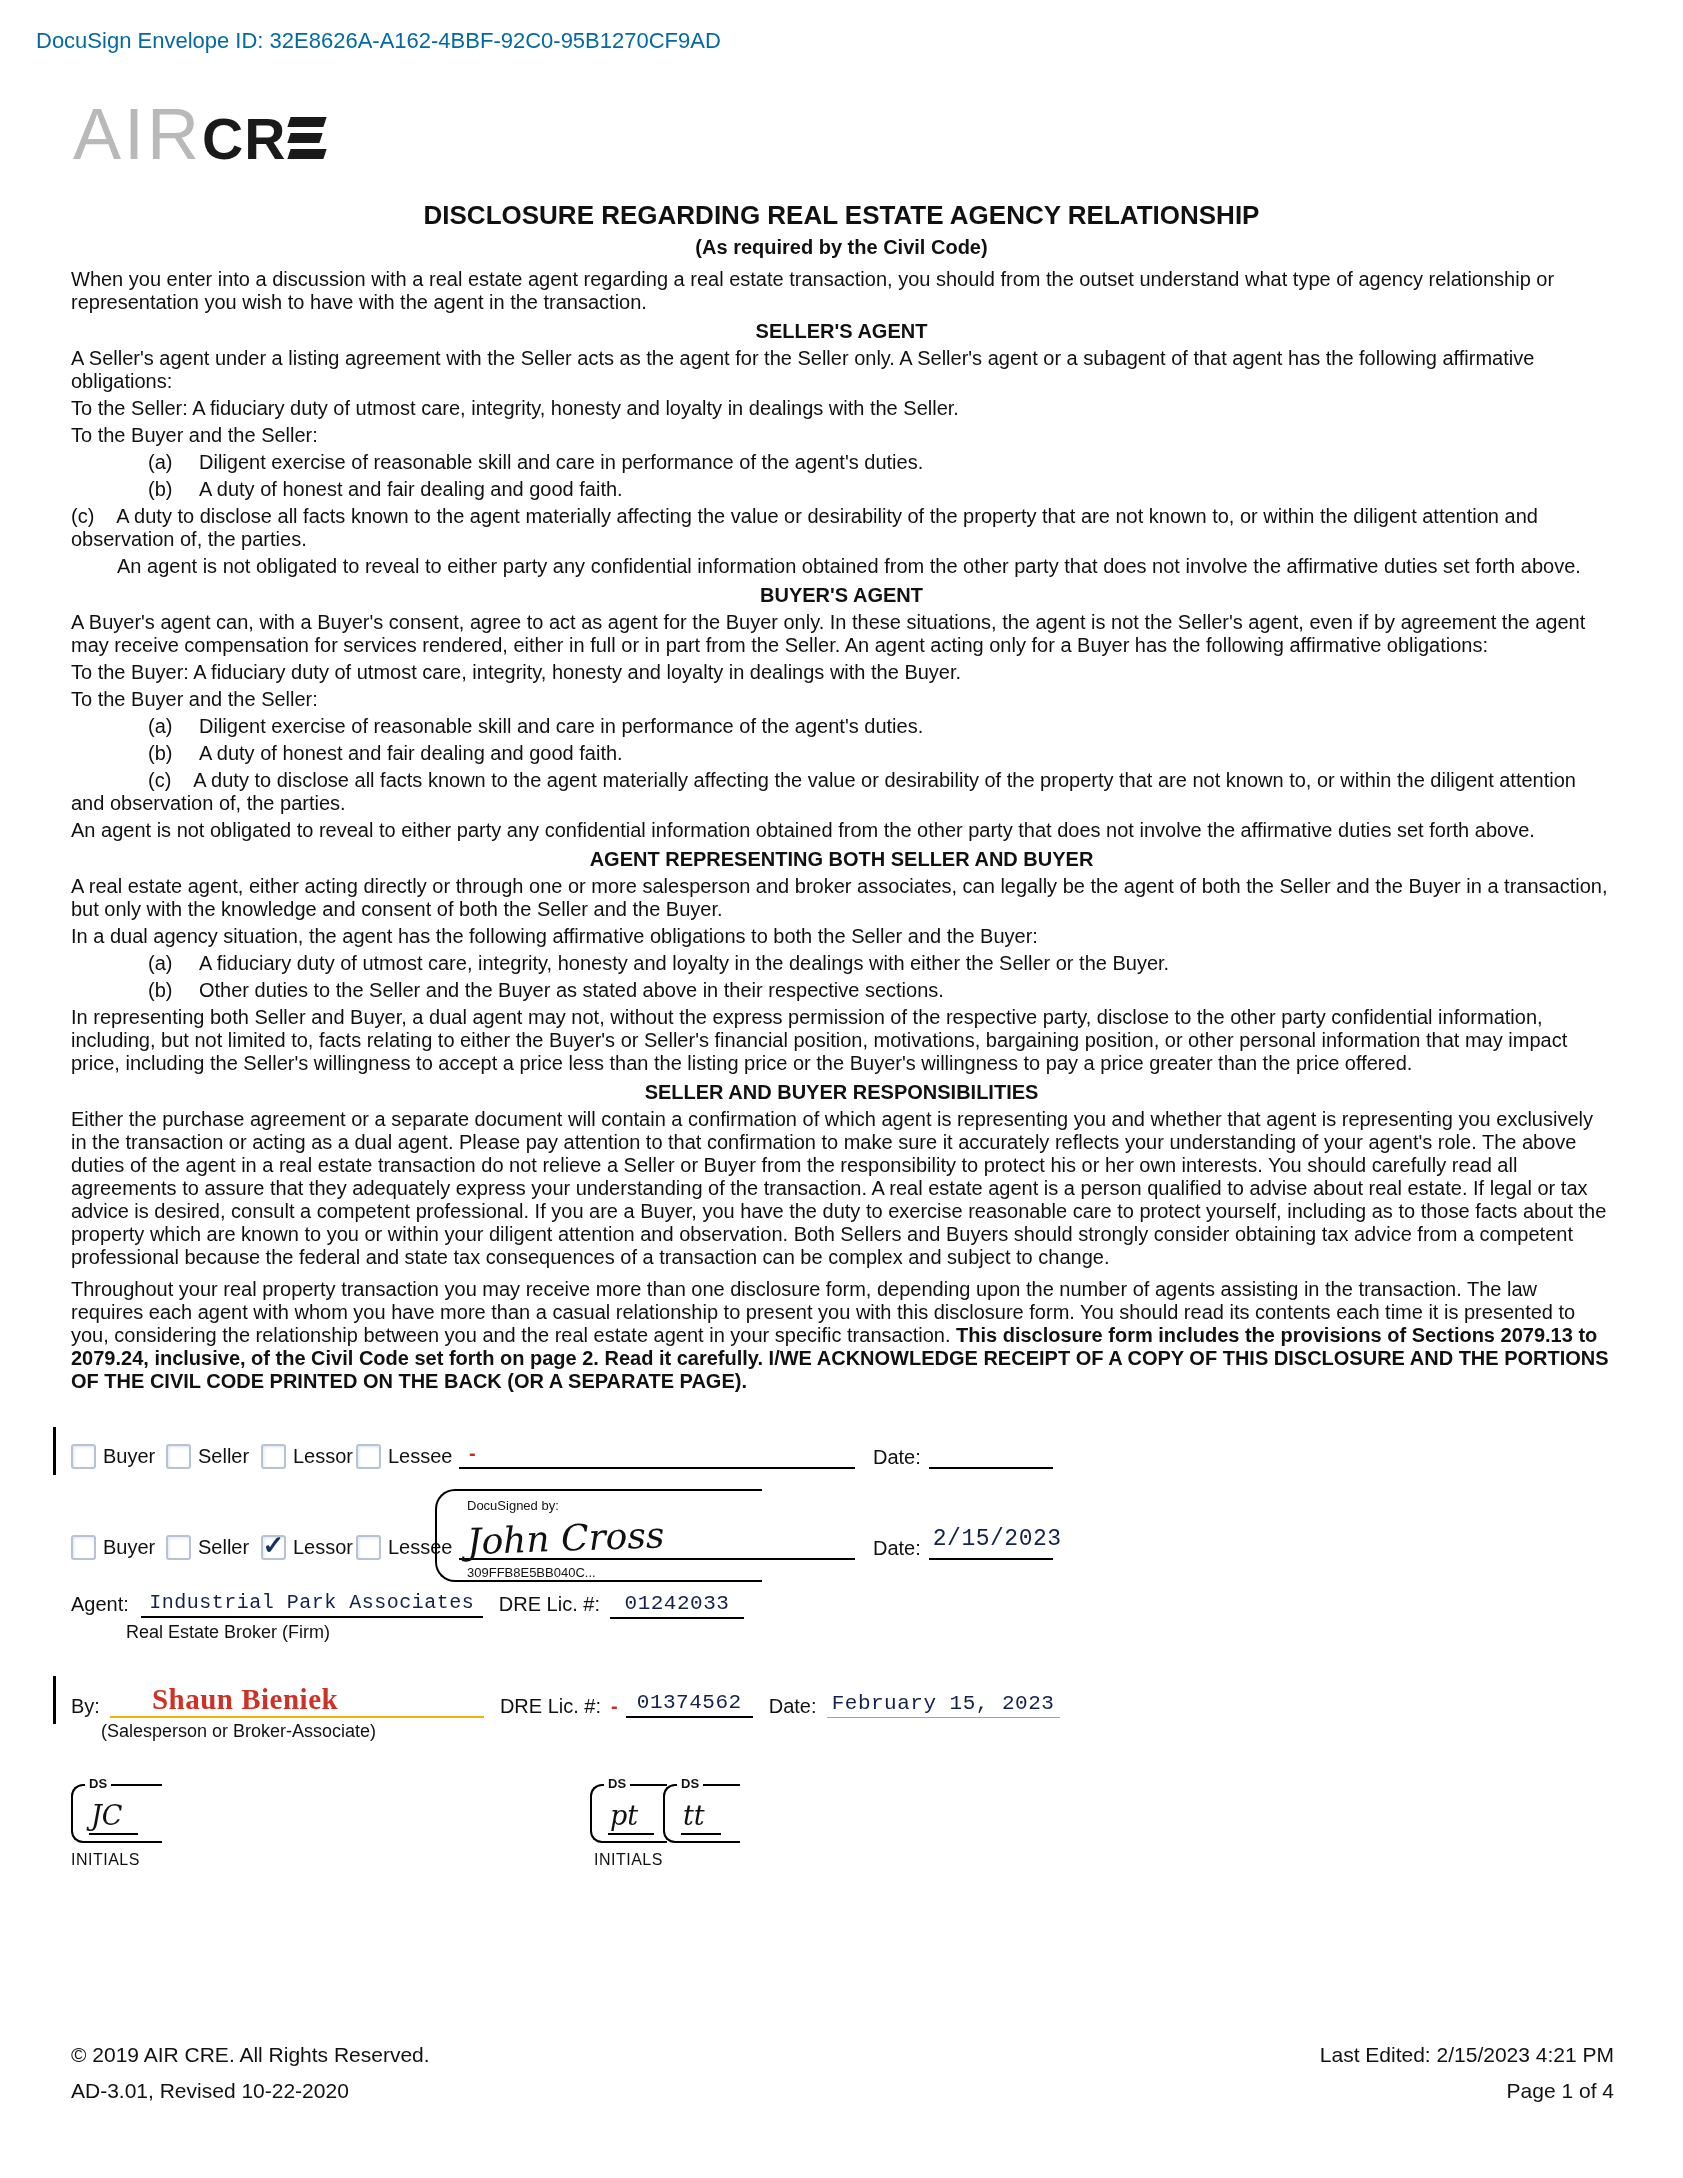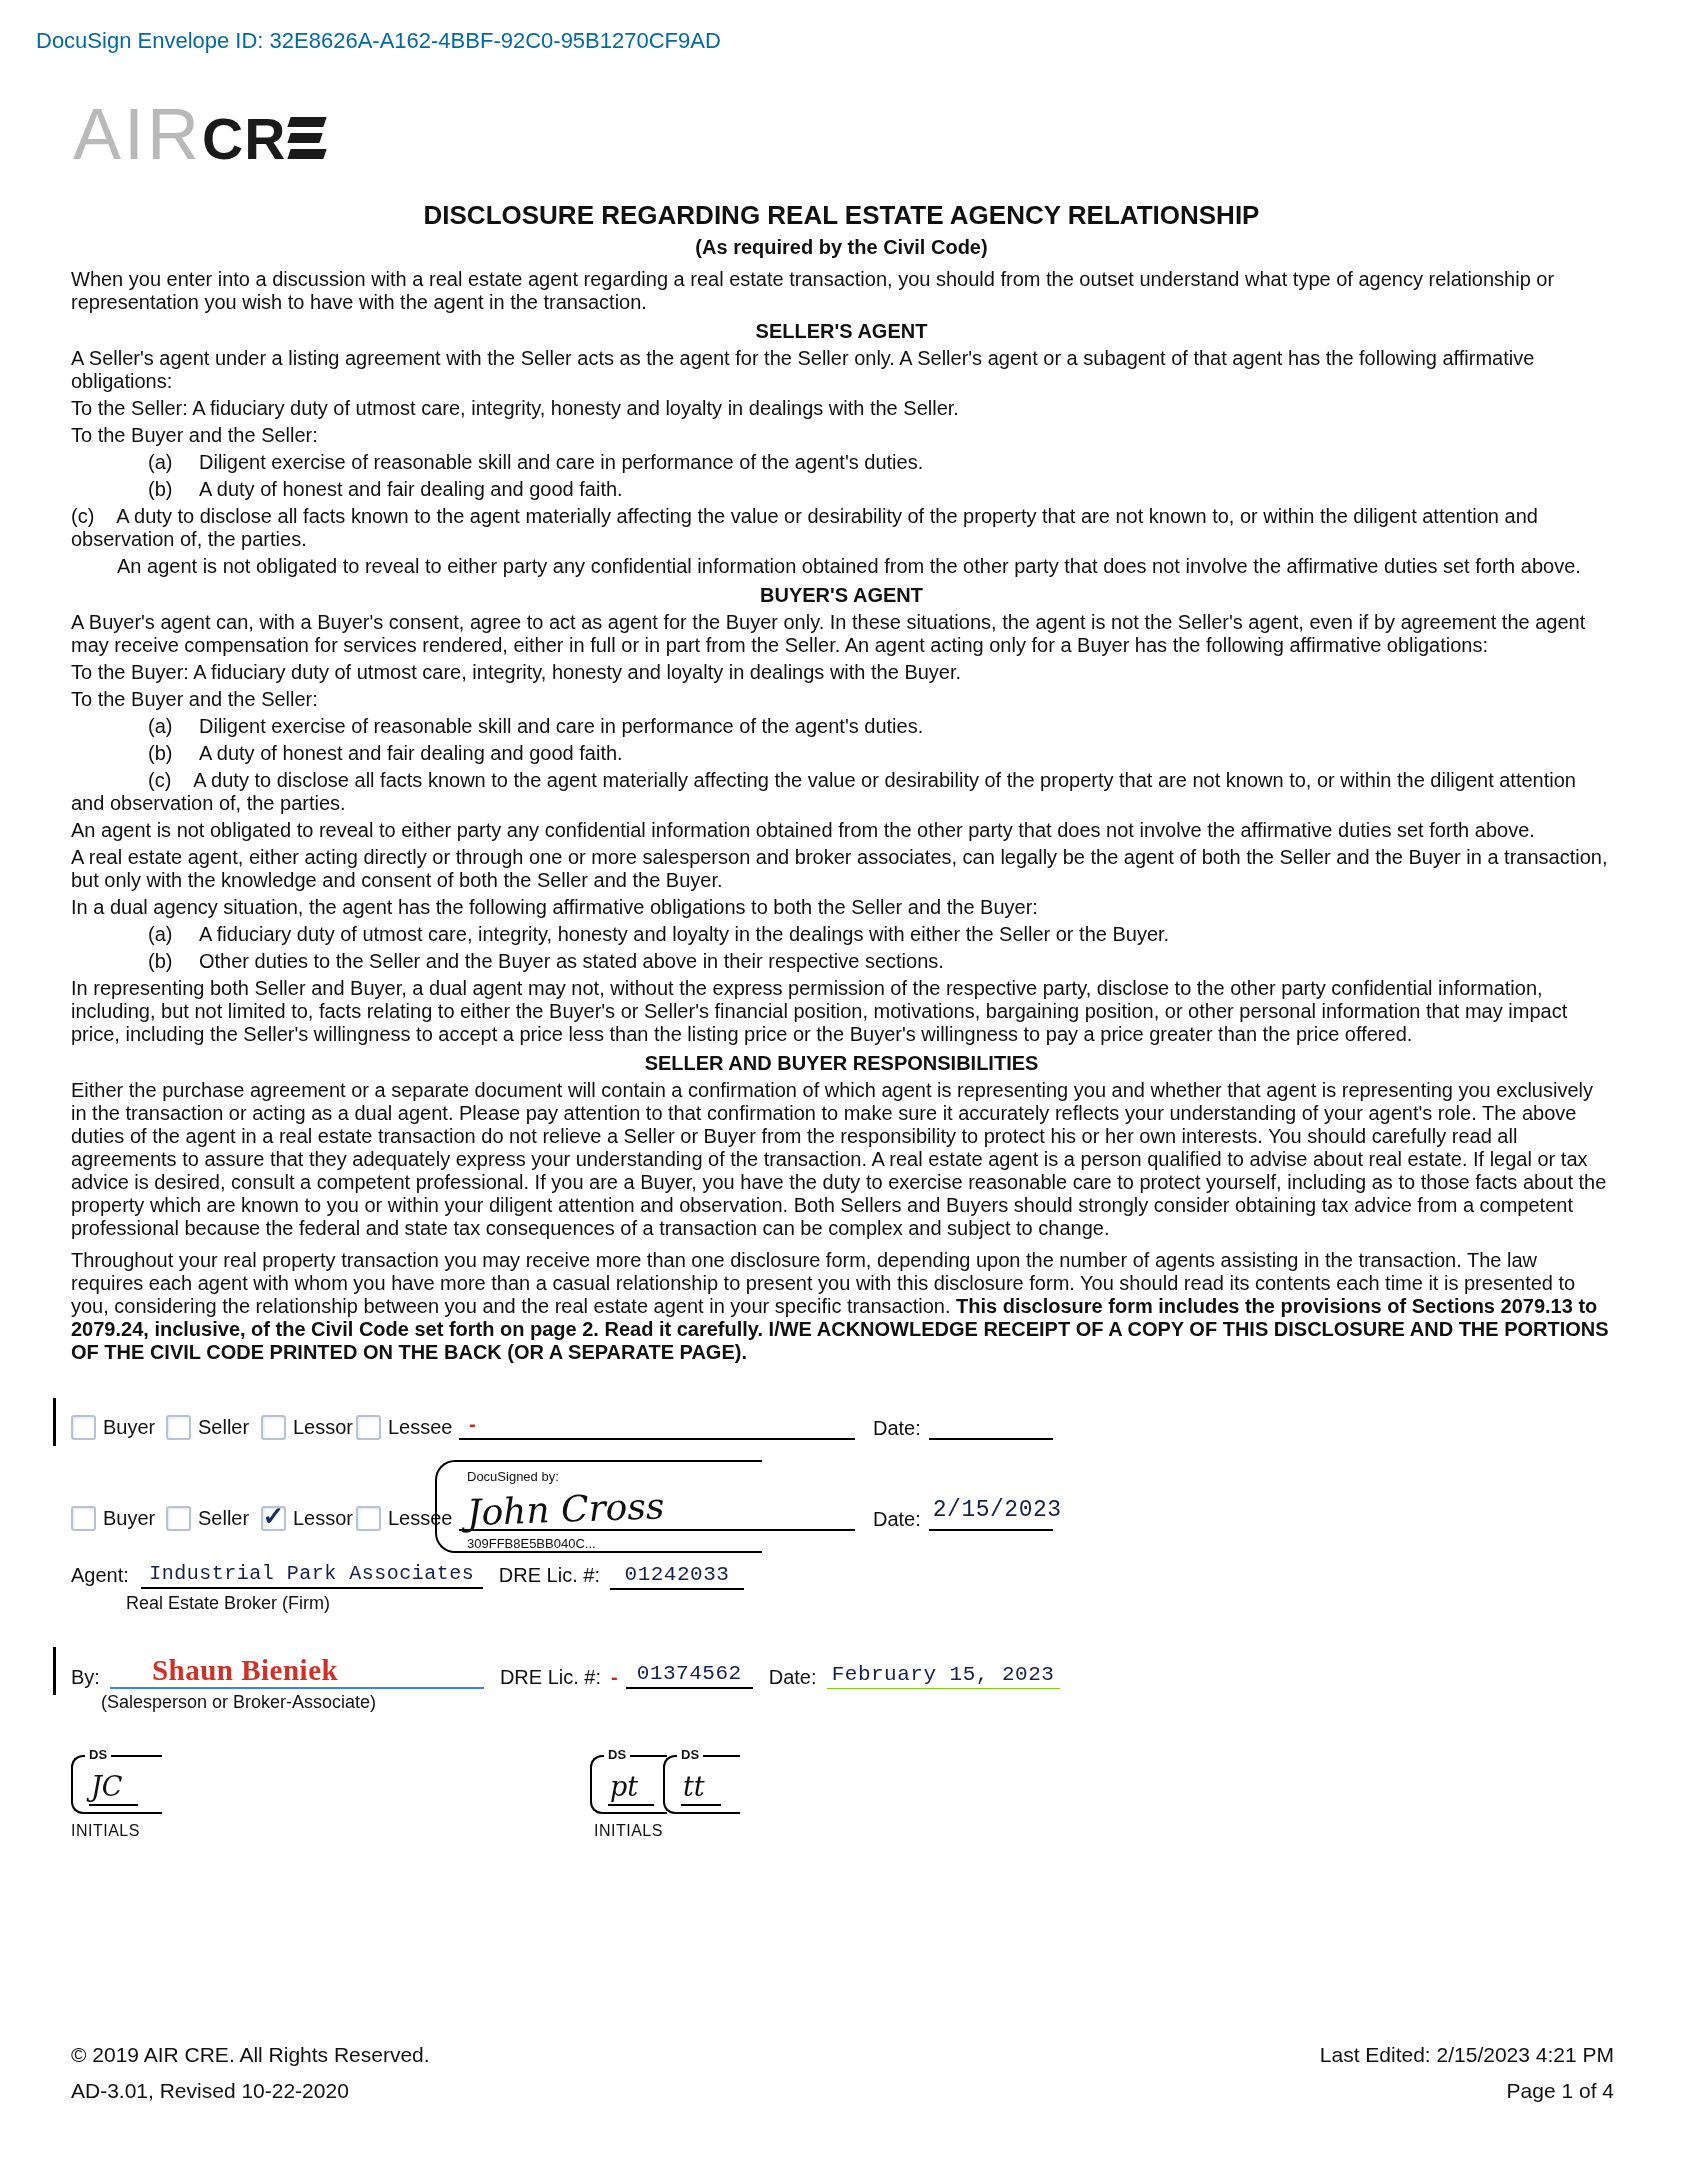--- a/index.html
+++ b/index.html
@@ -158,21 +158,21 @@
   
   .agent-row { display: flex; align-items: center; margin-top: 30px; }
   .form-label { font-size: 20px; }
   .firm-line { width: 342px; border-bottom: 2px solid #000; margin-left: 12px; text-align: center; padding-bottom: 2px; }
   .firm-value { font-size: 20px; }
   .dre-label { margin-left: 16px; font-size: 20px; }
   .dre-line { width: 134px; border-bottom: 2px solid #000; margin-left: 10px; text-align: center; padding-bottom: 2px; font-size: 21px; }
   .sub-label { font-size: 18px; margin: 3px 0 0 55px; }
 
   .by-row { display: flex; align-items: flex-end; margin-top: 40px; position: relative; }
-  .by-line { width: 374px; border-bottom: 2px solid #3b82f6; margin-left: 10px; padding: 0 0 0 42px; position: relative; }
+  .by-line { width: 374px; border-bottom: 2px solid #eab308; margin-left: 10px; padding: 0 0 0 42px; position: relative; }
   .by-name {
     font-family: "Liberation Serif", serif;
     color: #d03126;
     font-size: 29px;
     font-weight: bold;
     letter-spacing: 0.5px;
   }
   .red-inline { color: #d0261b; font-weight: bold; font-size: 20px; margin-left: 10px; }
   .dre2-line { width: 127px; border-bottom: 2px solid #000; margin-left: 8px; text-align: center; padding-bottom: 2px; font-size: 21px; }
   .date2-line { width: 233px; border-bottom: 1px solid #84cc16; margin-left: 10px; text-align: center; padding-bottom: 2px; font-size: 21px; }
@@ -265,20 +265,21 @@
       <span class="li-label">(a)</span><span>Diligent exercise of reasonable skill and care in performance of the agent's duties.</span>
     </div>
     <div class="bp li">
       <span class="li-label">(b)</span><span>A duty of honest and fair dealing and good faith.</span>
     </div>
     <p class="bp c-indent">
       <span class="c-label">(c)</span><span>A duty to disclose all facts known to the agent materially affecting the value or desirability of the property that are not known to, or within the diligent attention and observation of, the parties.</span>
     </p>
     <p class="bp">An agent is not obligated to reveal to either party any confidential information obtained from the other party that does not involve the affirmative duties set forth above.</p>
 
+    <p class="bh">AGENT REPRESENTING BOTH SELLER AND BUYER</p>
     <p class="bp">A real estate agent, either acting directly or through one or more salesperson and broker associates, can legally be the agent of both the Seller and the Buyer in a transaction, but only with the knowledge and consent of both the Seller and the Buyer.</p>
     <p class="bp">In a dual agency situation, the agent has the following affirmative obligations to both the Seller and the Buyer:</p>
     <div class="bp li">
       <span class="li-label">(a)</span><span>A fiduciary duty of utmost care, integrity, honesty and loyalty in the dealings with either the Seller or the Buyer.</span>
     </div>
     <div class="bp li">
       <span class="li-label">(b)</span><span>Other duties to the Seller and the Buyer as stated above in their respective sections.</span>
     </div>
     <p class="bp">In representing both Seller and Buyer, a dual agent may not, without the express permission of the respective party, disclose to the other party confidential information, including, but not limited to, facts relating to either the Buyer's or Seller's financial position, motivations, bargaining position, or other personal information that may impact price, including the Seller's willingness to accept a price less than the listing price or the Buyer's willingness to pay a price greater than the price offered.</p>
 

